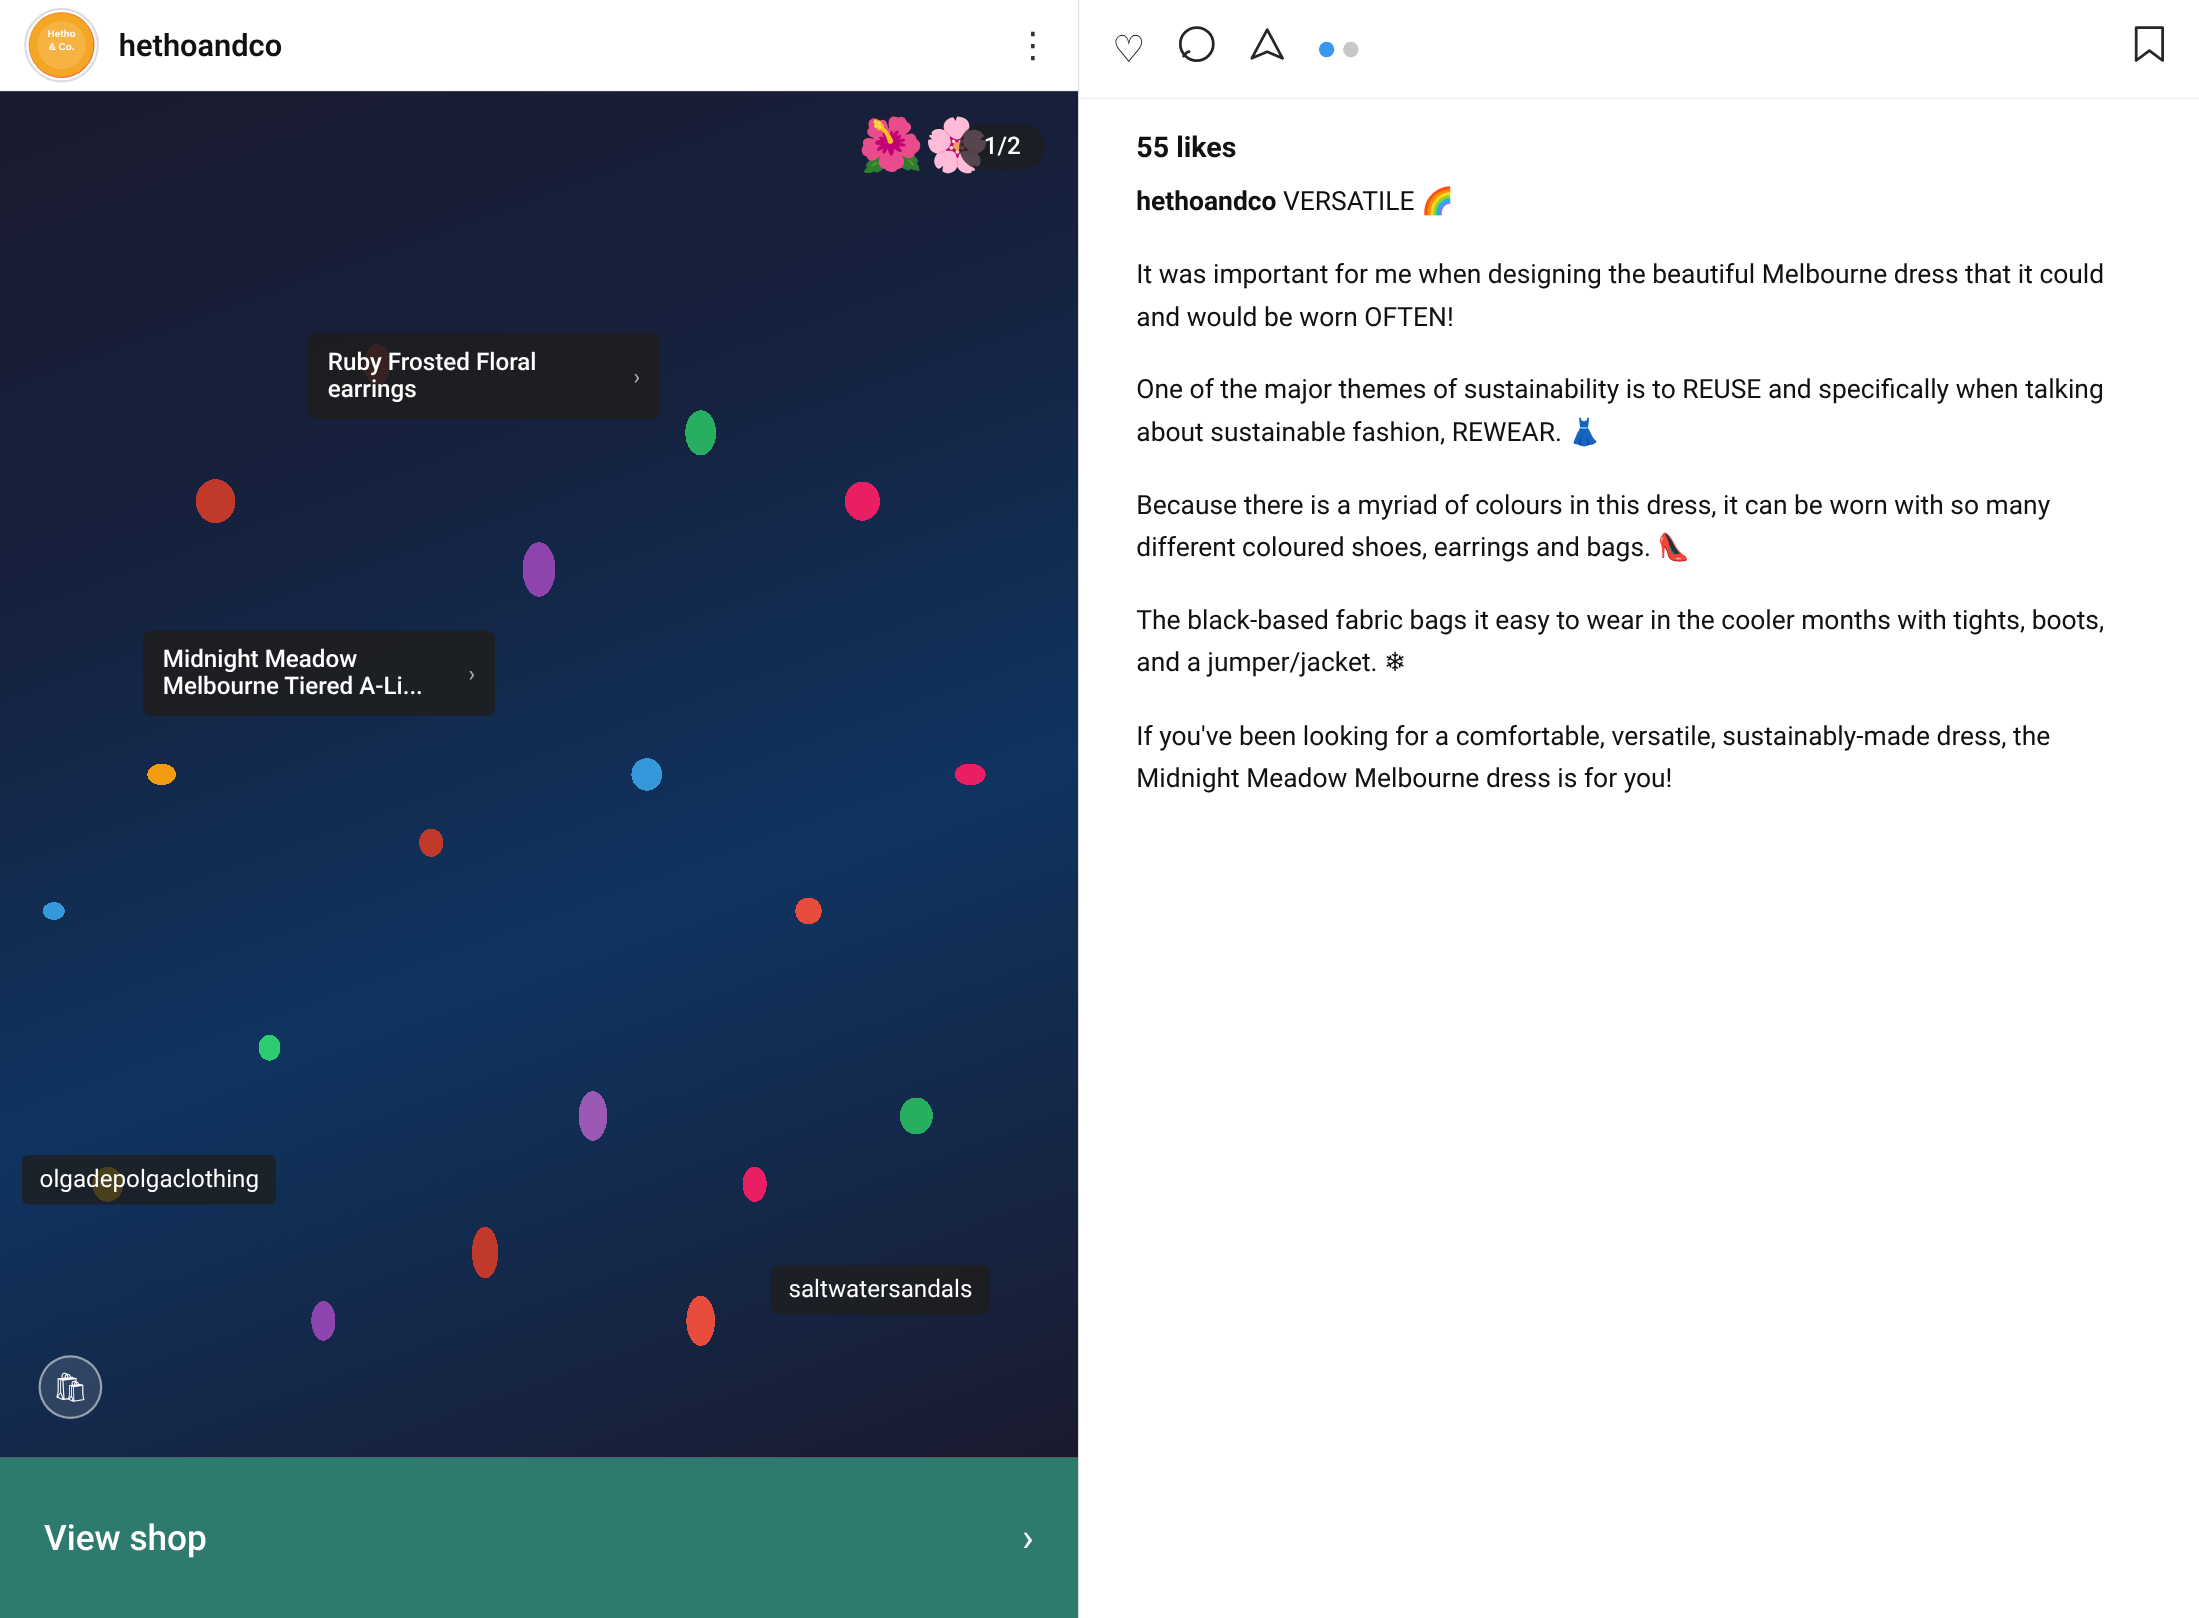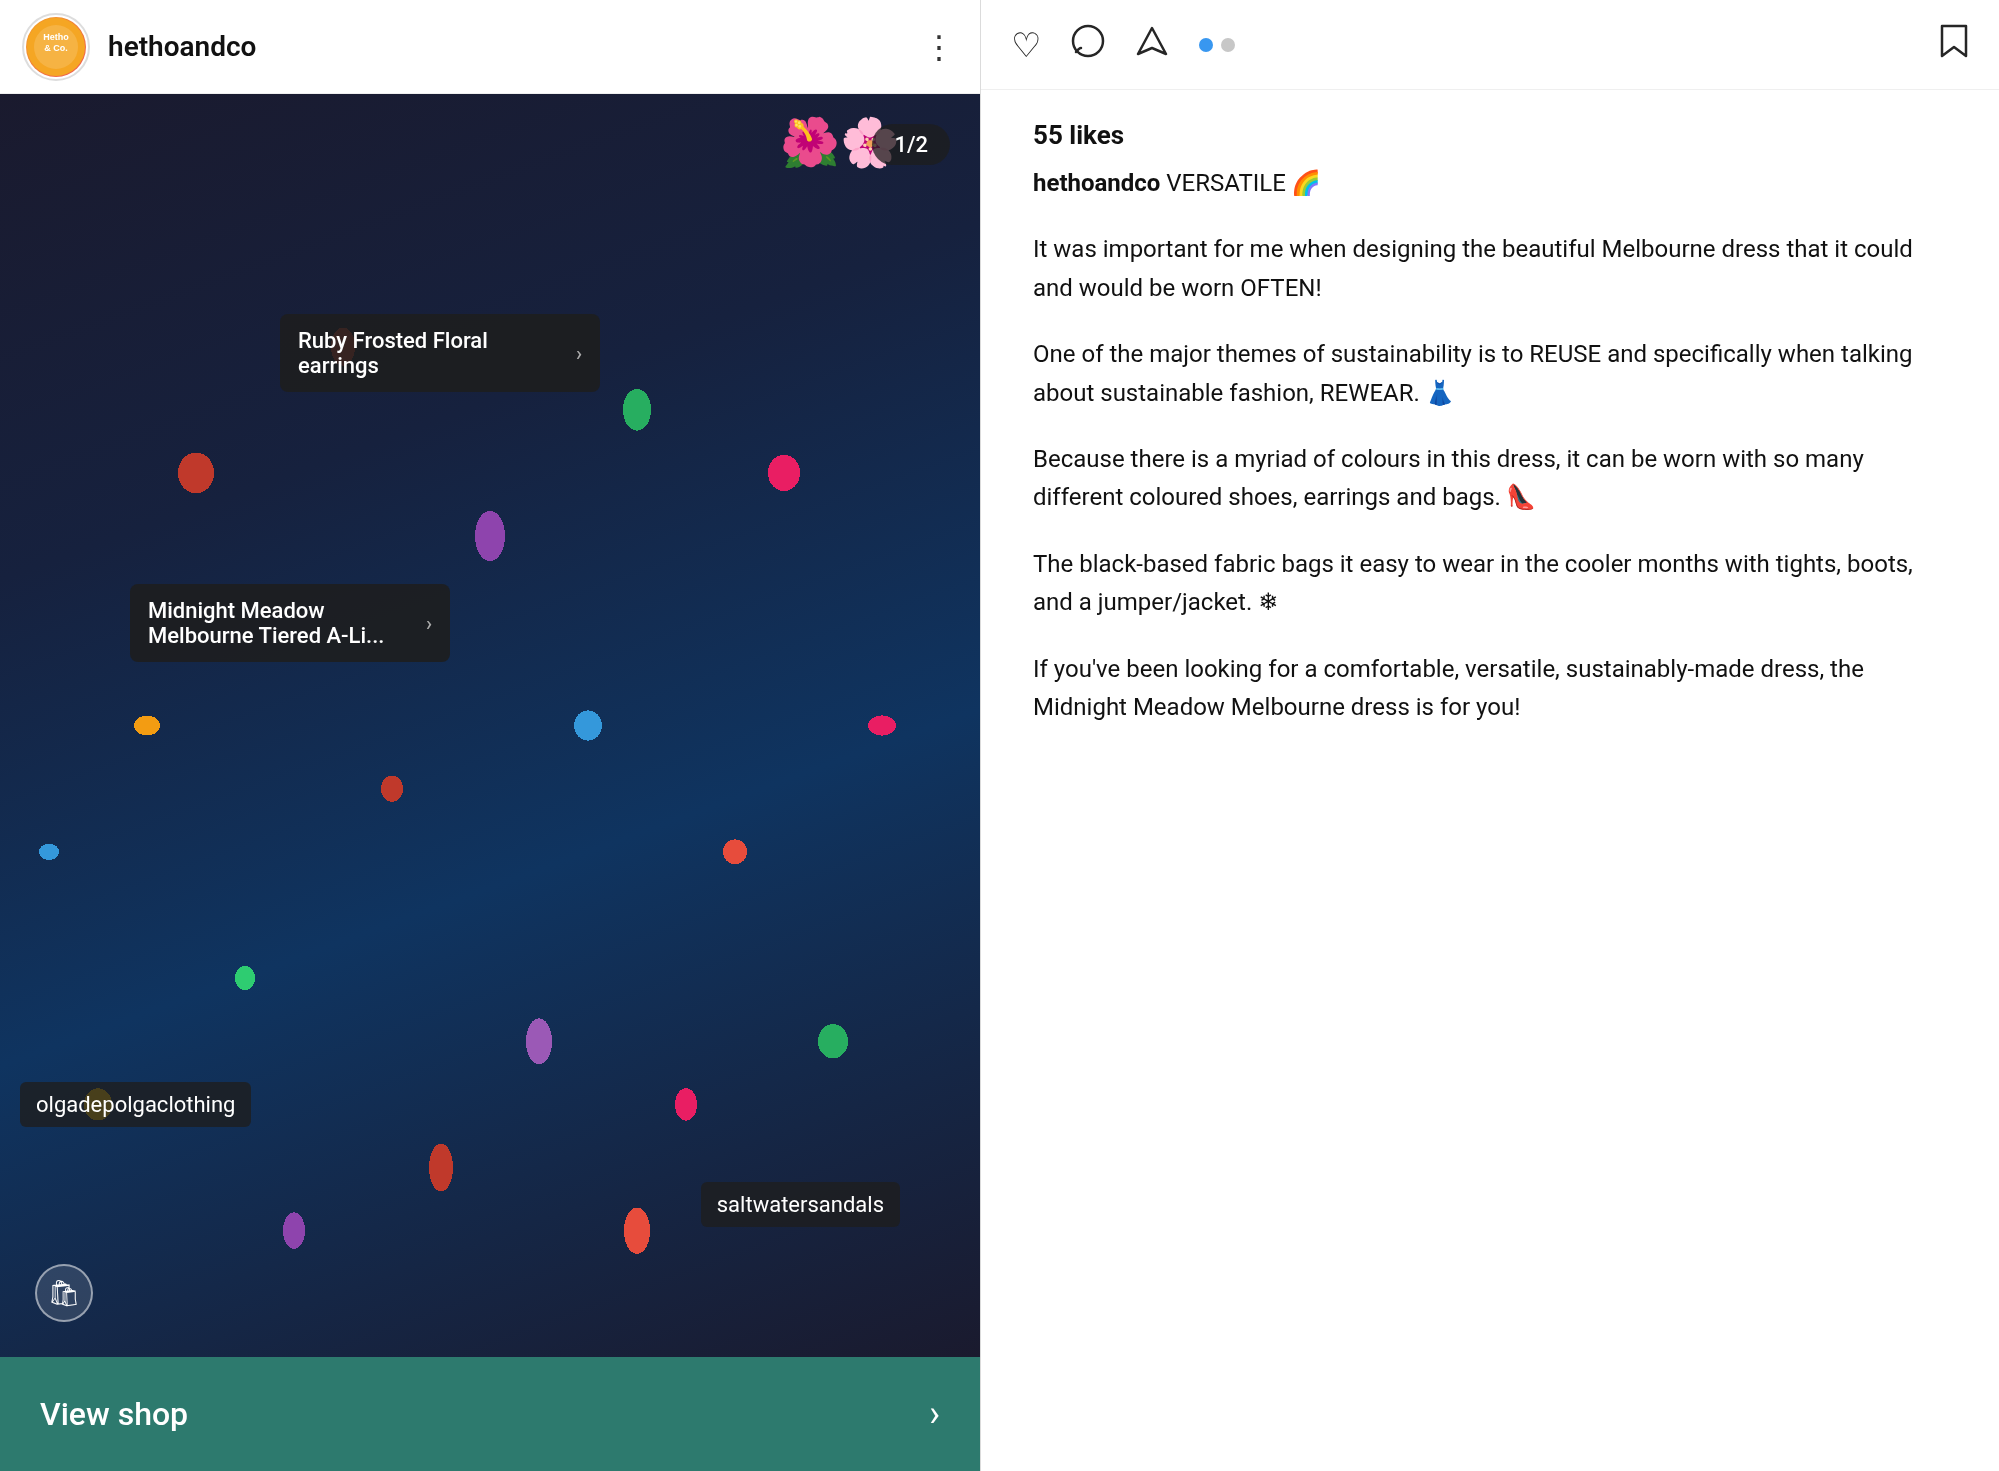--- a/index.html
+++ b/index.html
@@ -21,21 +21,21 @@
       background: #fff;
       border-right: 1px solid #dbdbdb;
       position: relative;
     }
 
     
     .header {
       display: flex;
       align-items: center;
       padding: 18px 22px;
-      height: 94px;
+      height: 83px;
       border-bottom: 1px solid #efefef;
     }
 
     .avatar {
       width: 68px;
       height: 68px;
       border-radius: 50%;
       background: #fff;
       border: 2px solid #ddd;
       display: flex;
@@ -197,21 +197,21 @@
     
     .flower-decoration {
       position: absolute;
       top: 20px;
       right: 80px;
       font-size: 48px;
     }
 
     
     .view-shop-bar {
-      height: 114px;
+      height: 146px;
       background: #2d7a6e;
       display: flex;
       align-items: center;
       justify-content: space-between;
       padding: 0 40px;
       cursor: pointer;
       flex-shrink: 0;
     }
 
     .view-shop-text {

